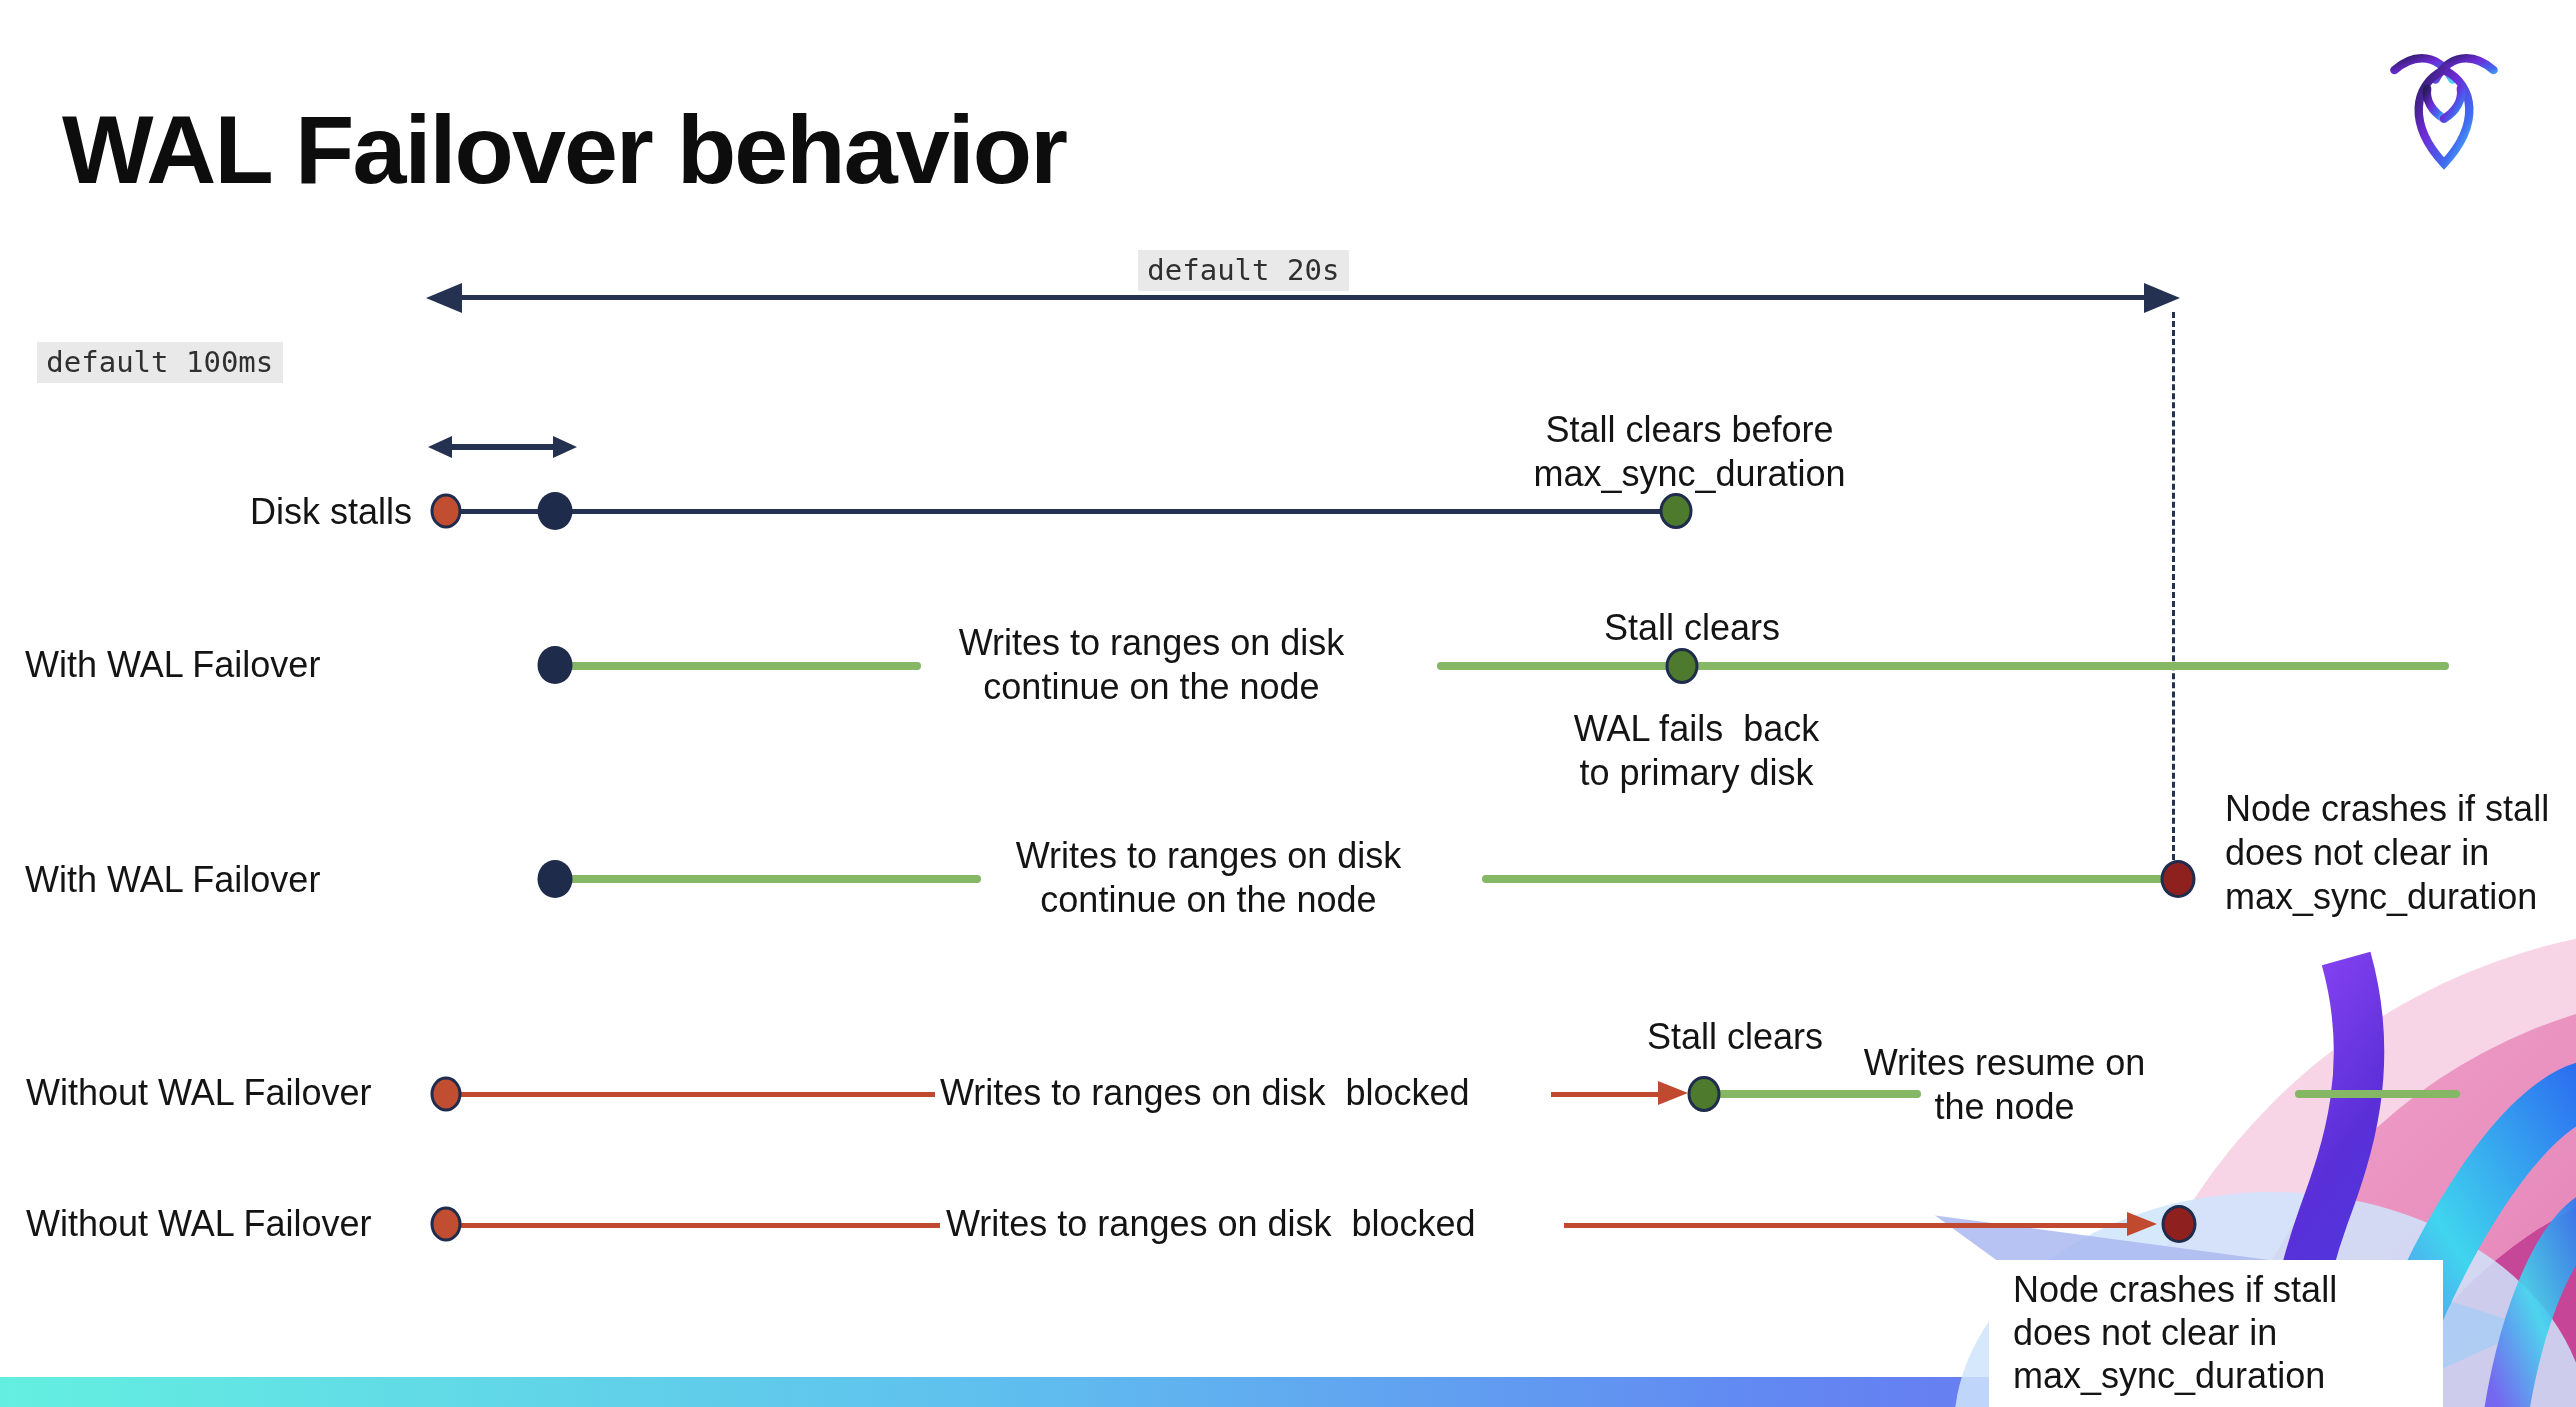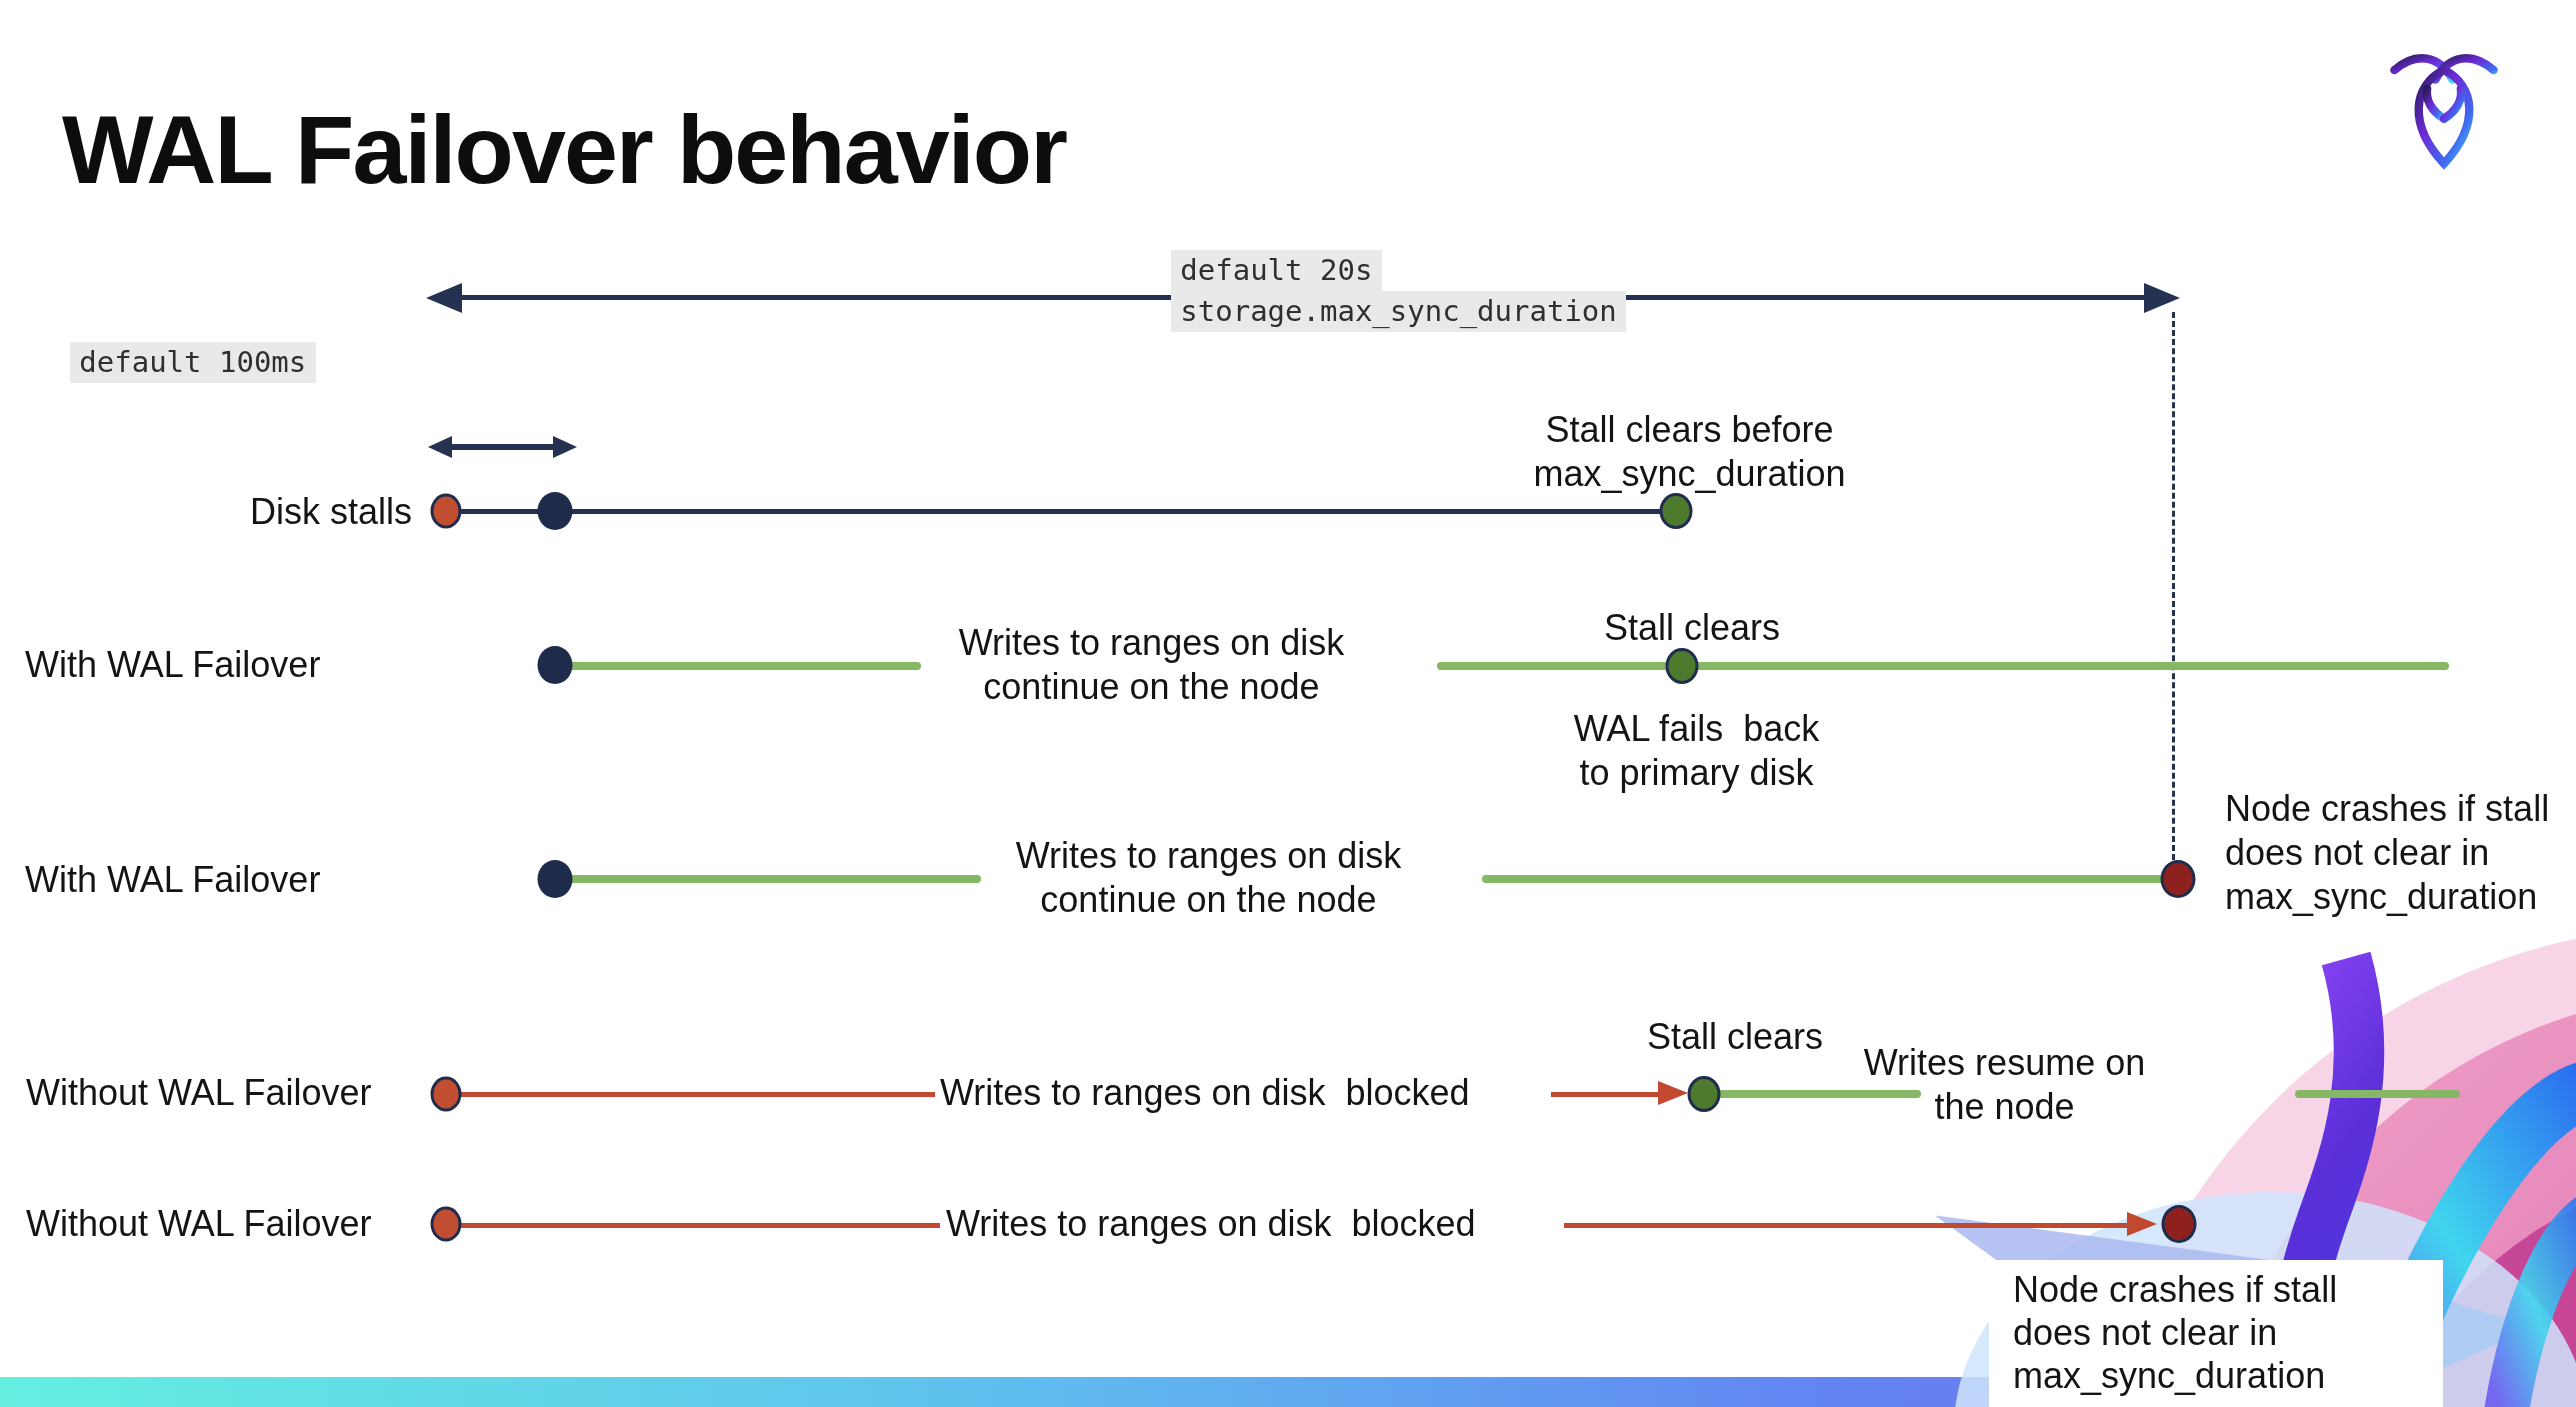--- a/index.html
+++ b/index.html
@@ -4,21 +4,21 @@
 <style>
   html,body{margin:0;padding:0;background:#ffffff;}
   .canvas{
     position:relative;width:2576px;height:1408px;overflow:hidden;background:#ffffff;
     font-family:"Liberation Sans","DejaVu Sans",sans-serif;color:#1b1b1b;
   }
   .title{
     position:absolute;left:62px;top:54px;font-size:97px;font-weight:800;
     letter-spacing:-1.9px;color:#0d0d0d;white-space:nowrap;margin-top:40px;
   }
-  .mono-label{position:absolute;display:flex;flex-direction:column;align-items:flex-start;z-index:4;margin-left:33px;}
+  .mono-label{position:absolute;display:flex;flex-direction:column;align-items:flex-start;z-index:4;}
   .mono-label span{
     display:inline-block;background:#e9e9e9;color:#2f2f2f;
     font-family:"DejaVu Sans Mono","Liberation Mono",monospace;
     font-size:29px;line-height:41px;padding:0 9.3px;white-space:pre;
   }
   .h-line{position:absolute;z-index:2;}
   .navy{background:#243150;}
   .green{background:#86b765;border-radius:3.7px;}
   .red{background:#c0492f;}
   .dashed-v{
@@ -79,21 +79,20 @@
       <path d="M 65,82 C 52,74 45,62 47,50"></path>
       <path d="M 65,82 C 78,74 85,62 83,50"></path>
     </g>
   </svg>
 
   <div class="h-line navy" style="left:439px;top:295px;width:1727px;height:4.7px;"></div>
   <div class="tri left-navy" style="left:426px;top:283px;"></div>
   <div class="tri right-navy" style="left:2144px;top:283px;"></div>
   <div class="mono-label" style="left:1138px;top:250px;">
     <span>default 20s</span>
-    <span>storage.max_sync_duration</span>
   </div>
 
   <div class="mono-label" style="left:37px;top:342px;">
     <span>default 100ms</span>
   </div>
   <div class="h-line navy" style="left:443px;top:444px;width:118px;height:5.6px;"></div>
   <div class="tri small-left" style="left:428px;top:436px;"></div>
   <div class="tri small-right" style="left:553px;top:436px;"></div>
 
   <div class="dashed-v" style="left:2172px;top:312px;height:548px;"></div>

